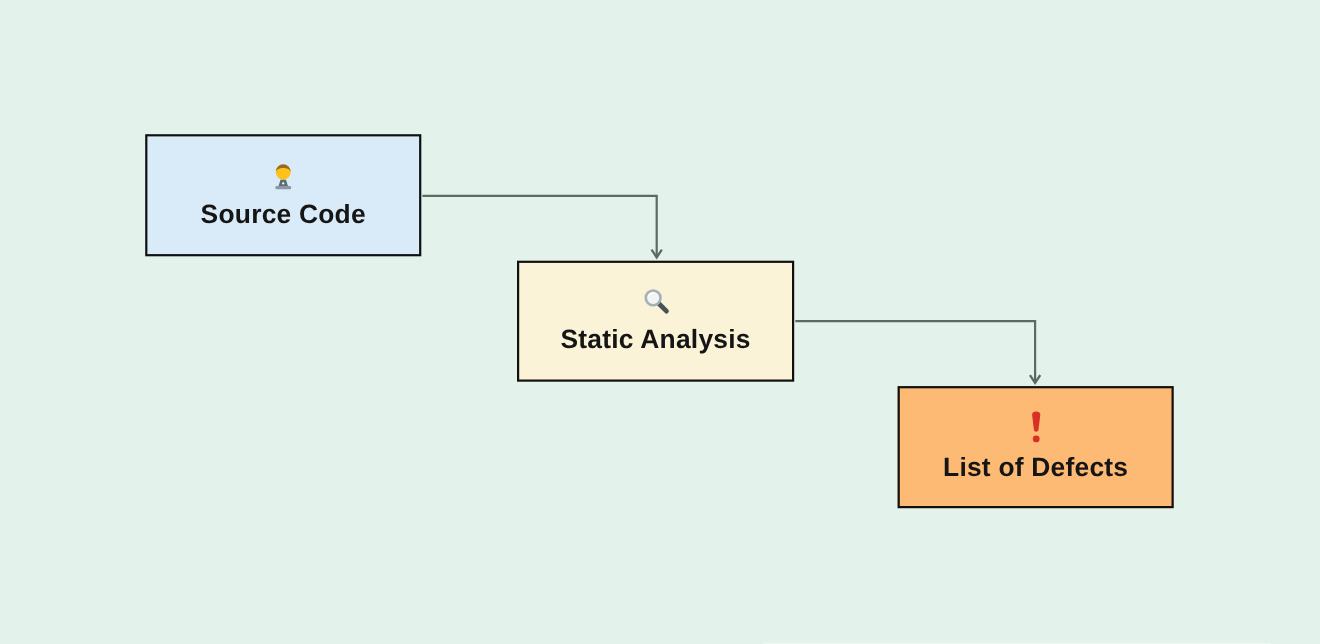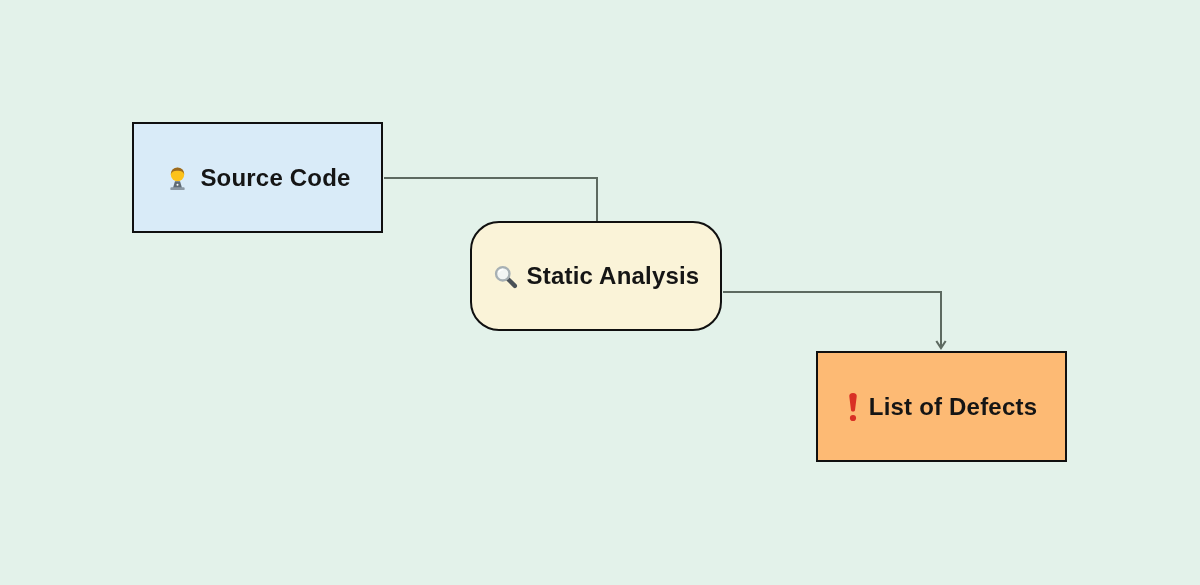--- a/index.html
+++ b/index.html
@@ -29,23 +29,24 @@
     display:flex;
     align-items:center;
     justify-content:center;
     gap:9px;
     border:2px solid var(--node-border);
     color:var(--text);
     font-size:24px;
     font-weight:700;
     letter-spacing:0.2px;
     cursor:default;
+    flex-direction:column;
   }
   .node-source{left:132px;top:122px;width:251px;height:111px;}
-  .node-analysis{left:470px;top:221px;width:252px;height:110px;border-radius:29px;}
+  .node-analysis{left:470px;top:237px;width:252px;height:110px;}
   .node-defects{left:816px;top:351px;width:251px;height:111px;}
   .icon{display:inline-flex;align-items:center;justify-content:center;}
   .icon svg{display:block;}
   .label{white-space:nowrap;}
 </style>
 </head>
 <body>
 
 <div class="canvas" style="background: rgb(227, 242, 234);">
 

